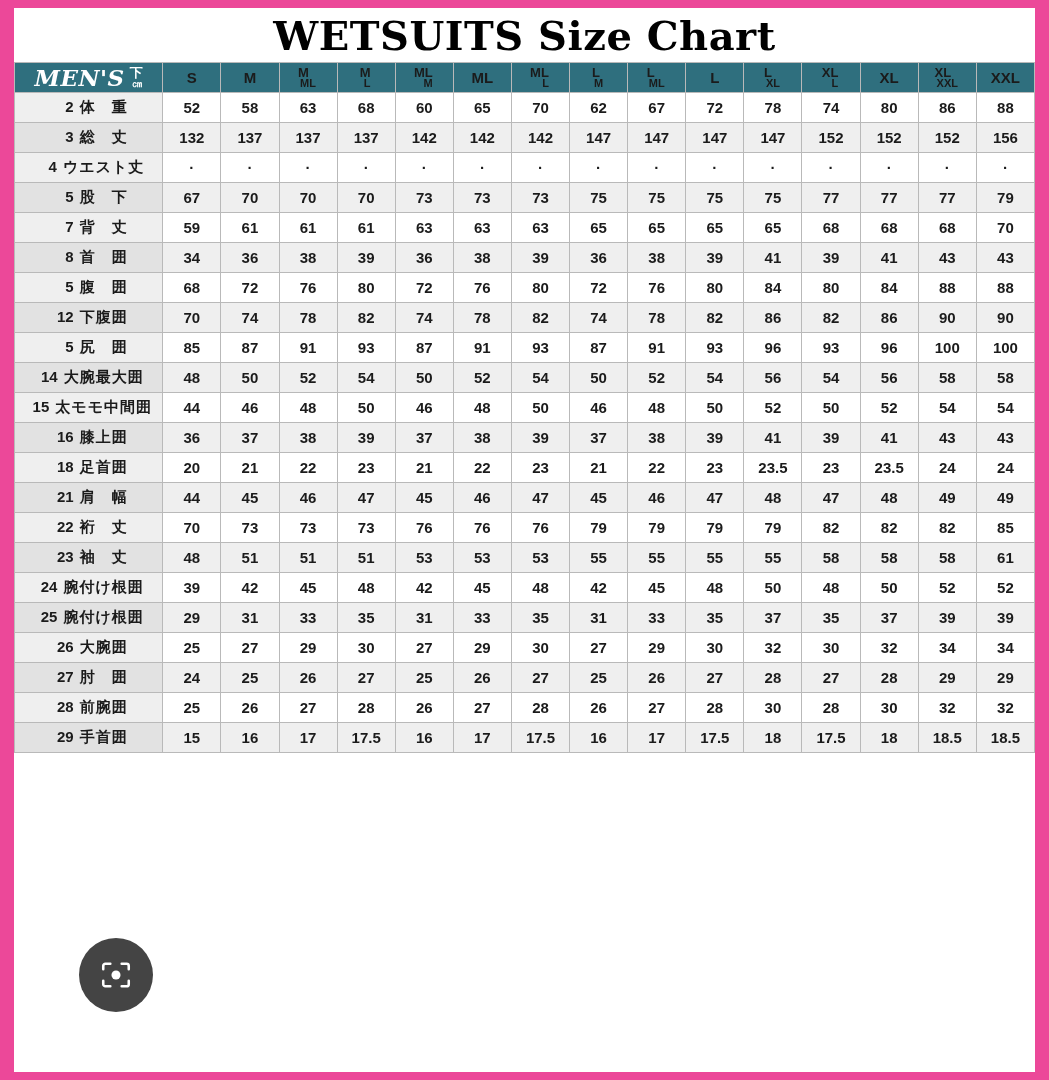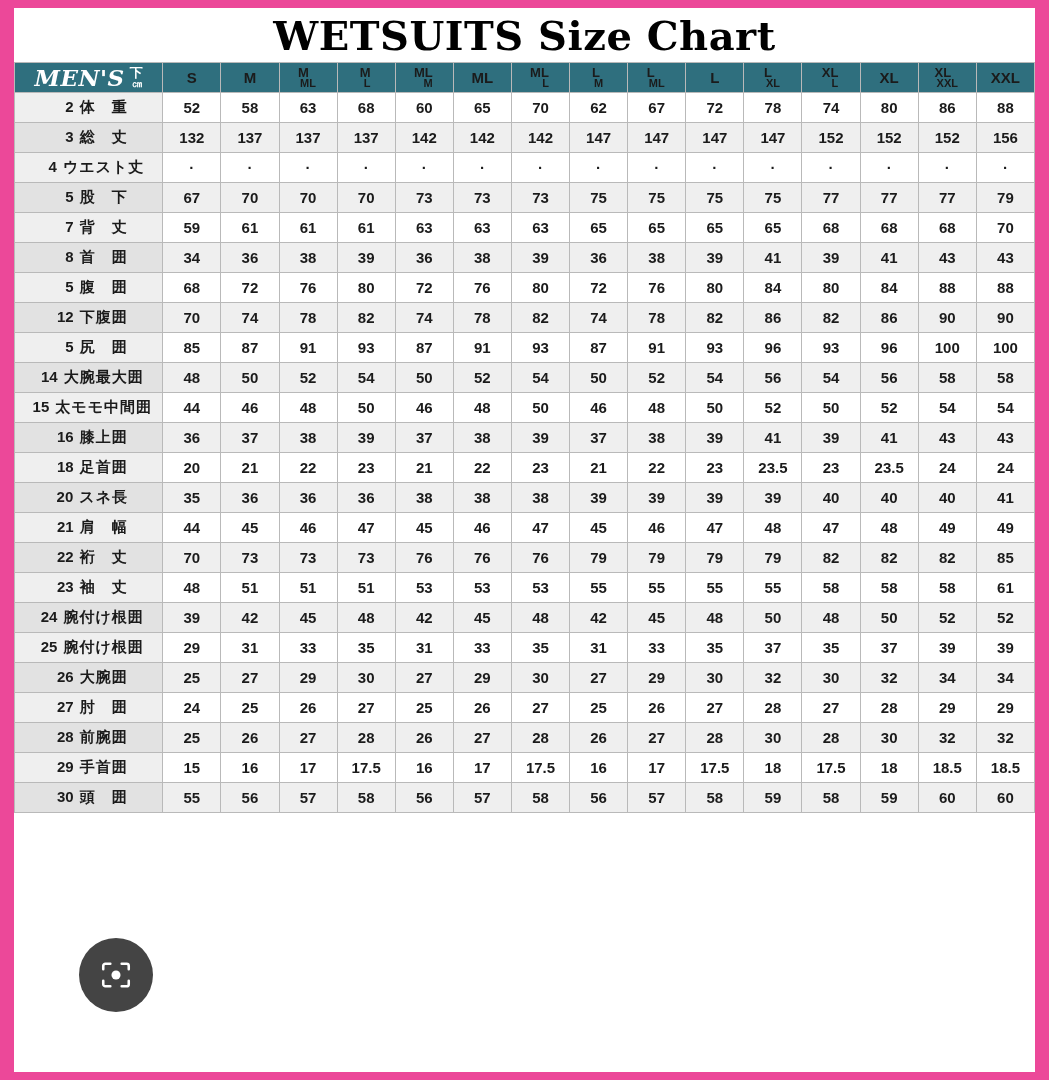--- a/index.html
+++ b/index.html
@@ -438,38 +438,20 @@
             <td class="val">21</td>
             <td class="val">22</td>
             <td class="val">23</td>
             <td class="val">23.5</td>
             <td class="val">23</td>
             <td class="val">23.5</td>
             <td class="val">24</td>
             <td class="val">24</td>
           </tr>
           <tr>
-            <td class="row-label"><span class="num">20</span><span class="lbl">スネ長</span></td>
-            <td class="val">35</td>
-            <td class="val">36</td>
-            <td class="val">36</td>
-            <td class="val">36</td>
-            <td class="val">38</td>
-            <td class="val">38</td>
-            <td class="val">38</td>
-            <td class="val">39</td>
-            <td class="val">39</td>
-            <td class="val">39</td>
-            <td class="val">39</td>
-            <td class="val">40</td>
-            <td class="val">40</td>
-            <td class="val">40</td>
-            <td class="val">41</td>
-          </tr>
-          <tr>
             <td class="row-label"><span class="num">21</span><span class="lbl">肩　幅</span></td>
             <td class="val">44</td>
             <td class="val">45</td>
             <td class="val">46</td>
             <td class="val">47</td>
             <td class="val">45</td>
             <td class="val">46</td>
             <td class="val">47</td>
             <td class="val">45</td>
             <td class="val">46</td>
@@ -616,38 +598,20 @@
             <td class="val">17</td>
             <td class="val">17.5</td>
             <td class="val">16</td>
             <td class="val">17</td>
             <td class="val">17.5</td>
             <td class="val">18</td>
             <td class="val">17.5</td>
             <td class="val">18</td>
             <td class="val">18.5</td>
             <td class="val">18.5</td>
-          </tr>
-          <tr>
-            <td class="row-label"><span class="num">30</span><span class="lbl">頭　囲</span></td>
-            <td class="val">55</td>
-            <td class="val">56</td>
-            <td class="val">57</td>
-            <td class="val">58</td>
-            <td class="val">56</td>
-            <td class="val">57</td>
-            <td class="val">58</td>
-            <td class="val">56</td>
-            <td class="val">57</td>
-            <td class="val">58</td>
-            <td class="val">59</td>
-            <td class="val">58</td>
-            <td class="val">59</td>
-            <td class="val">60</td>
-            <td class="val">60</td>
           </tr>
         </tbody>
     </table>
 
     <div class="lens">
       <span>
         <svg width="34" height="34" viewBox="0 0 24 24" fill="none" stroke="#ffffff" stroke-width="1.8" stroke-linecap="round" stroke-linejoin="round">
           <path d="M3 8V5.5A1.5 1.5 0 0 1 4.5 4H8"></path>
           <path d="M16 4h3.5A1.5 1.5 0 0 1 21 5.5V8"></path>
           <path d="M21 16v2.5a1.5 1.5 0 0 1-1.5 1.5H16"></path>

